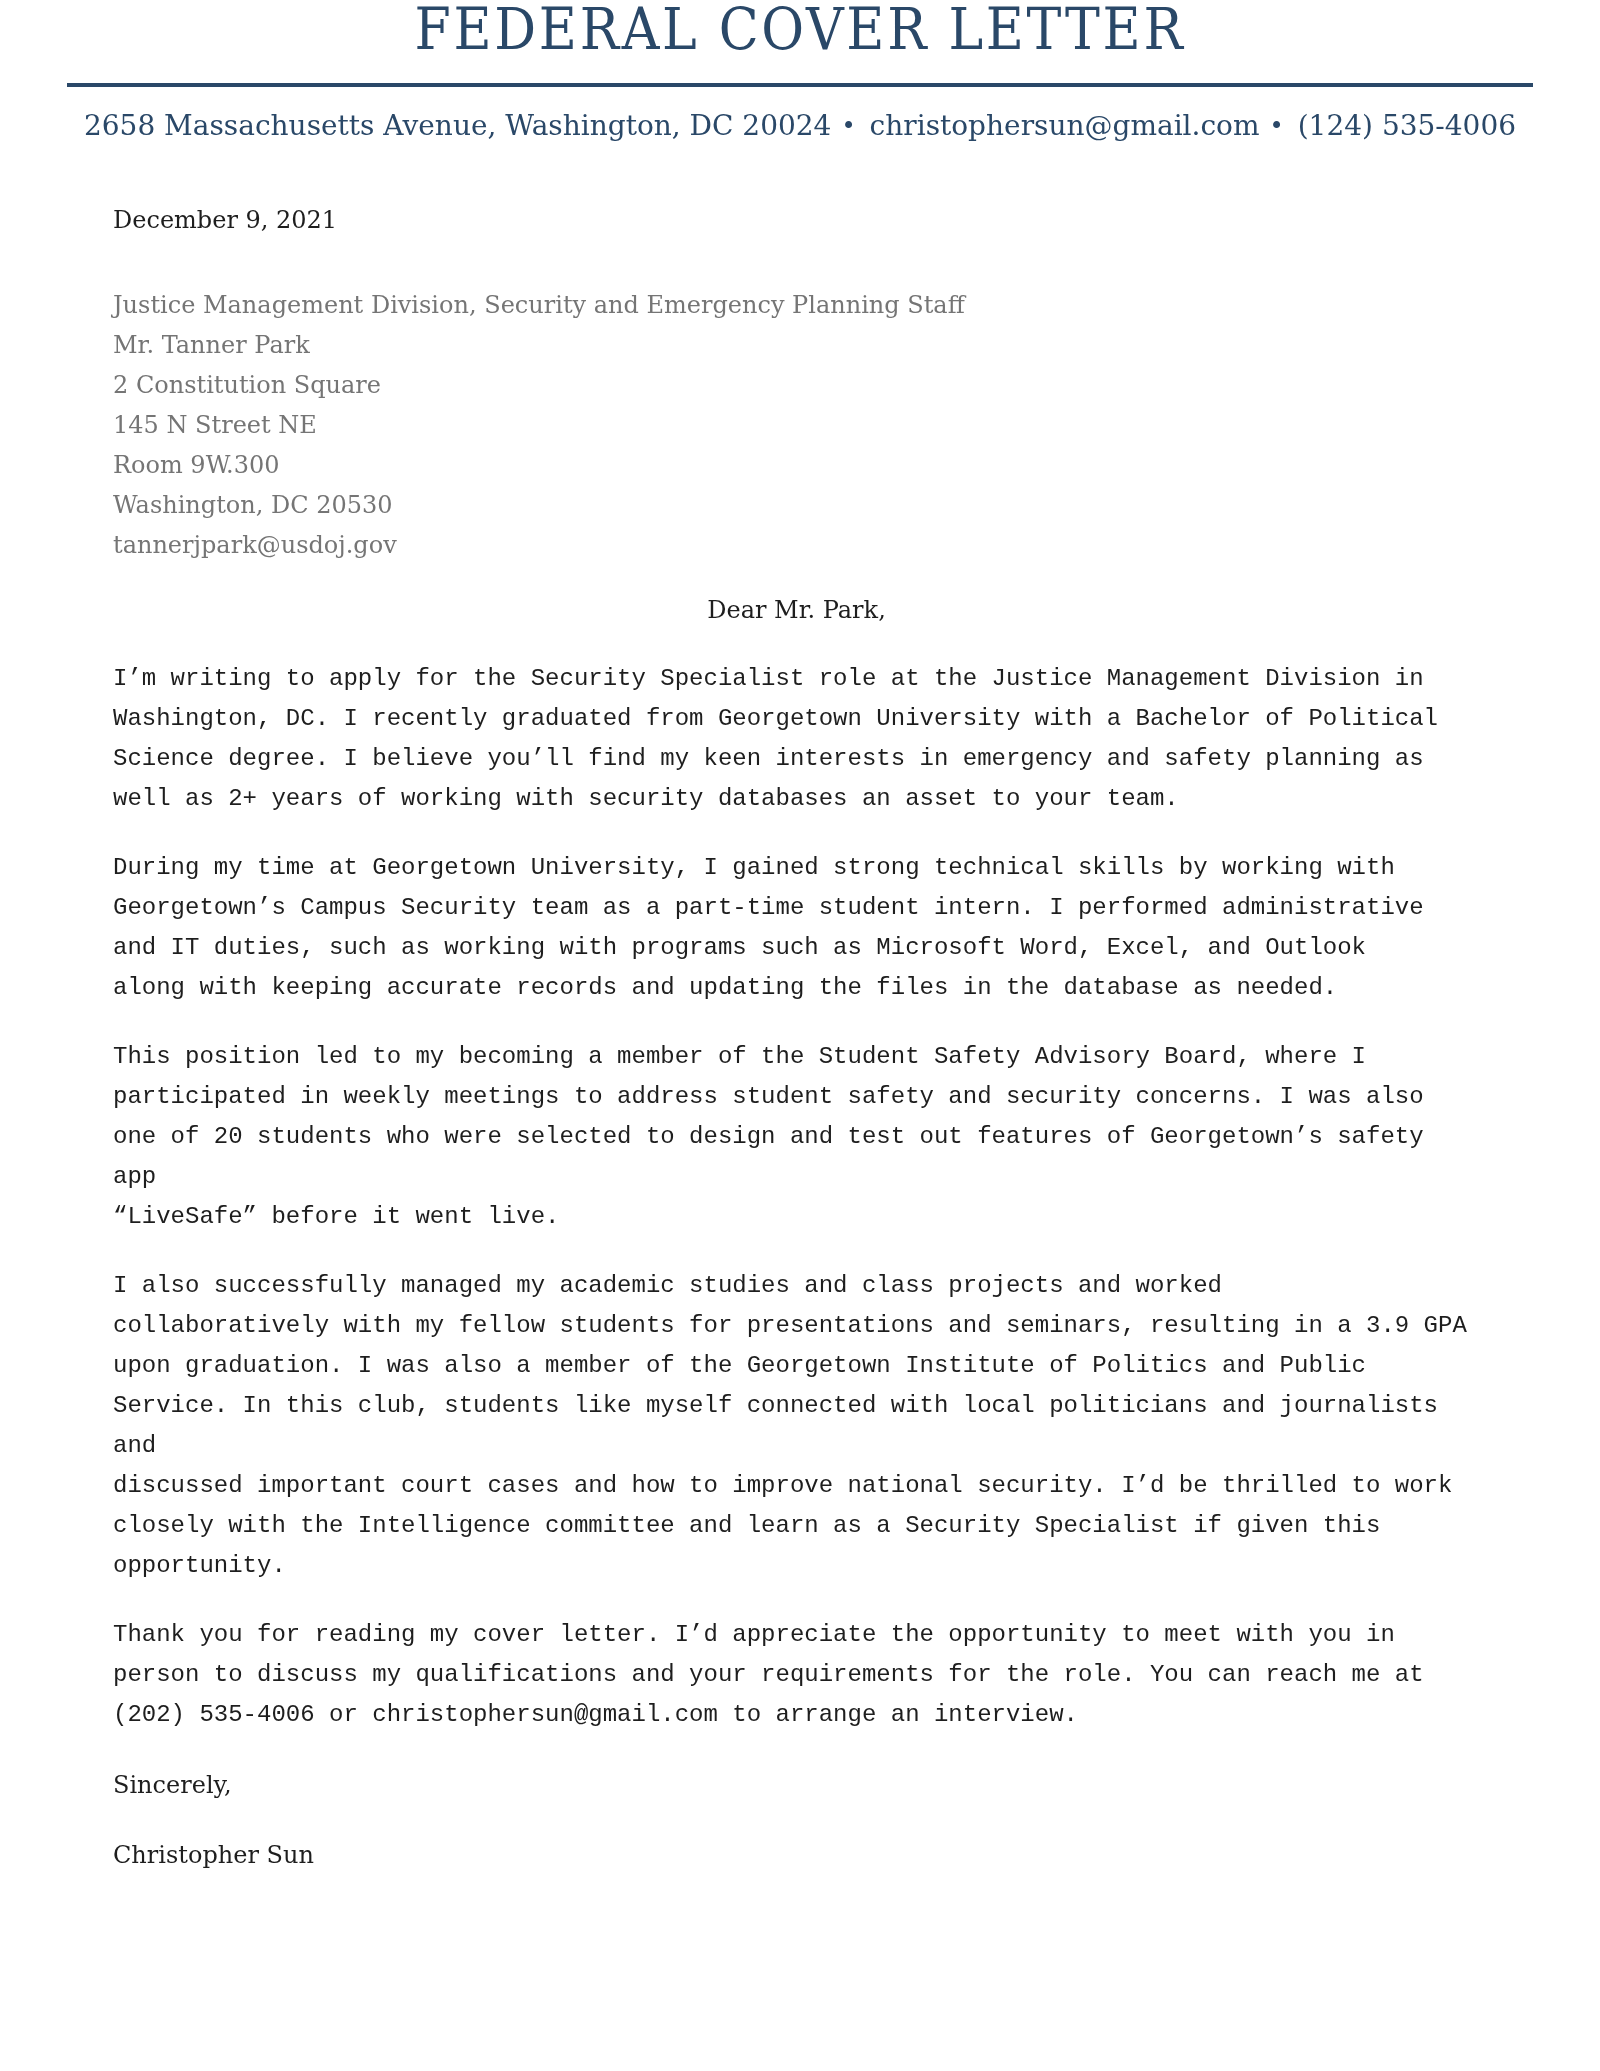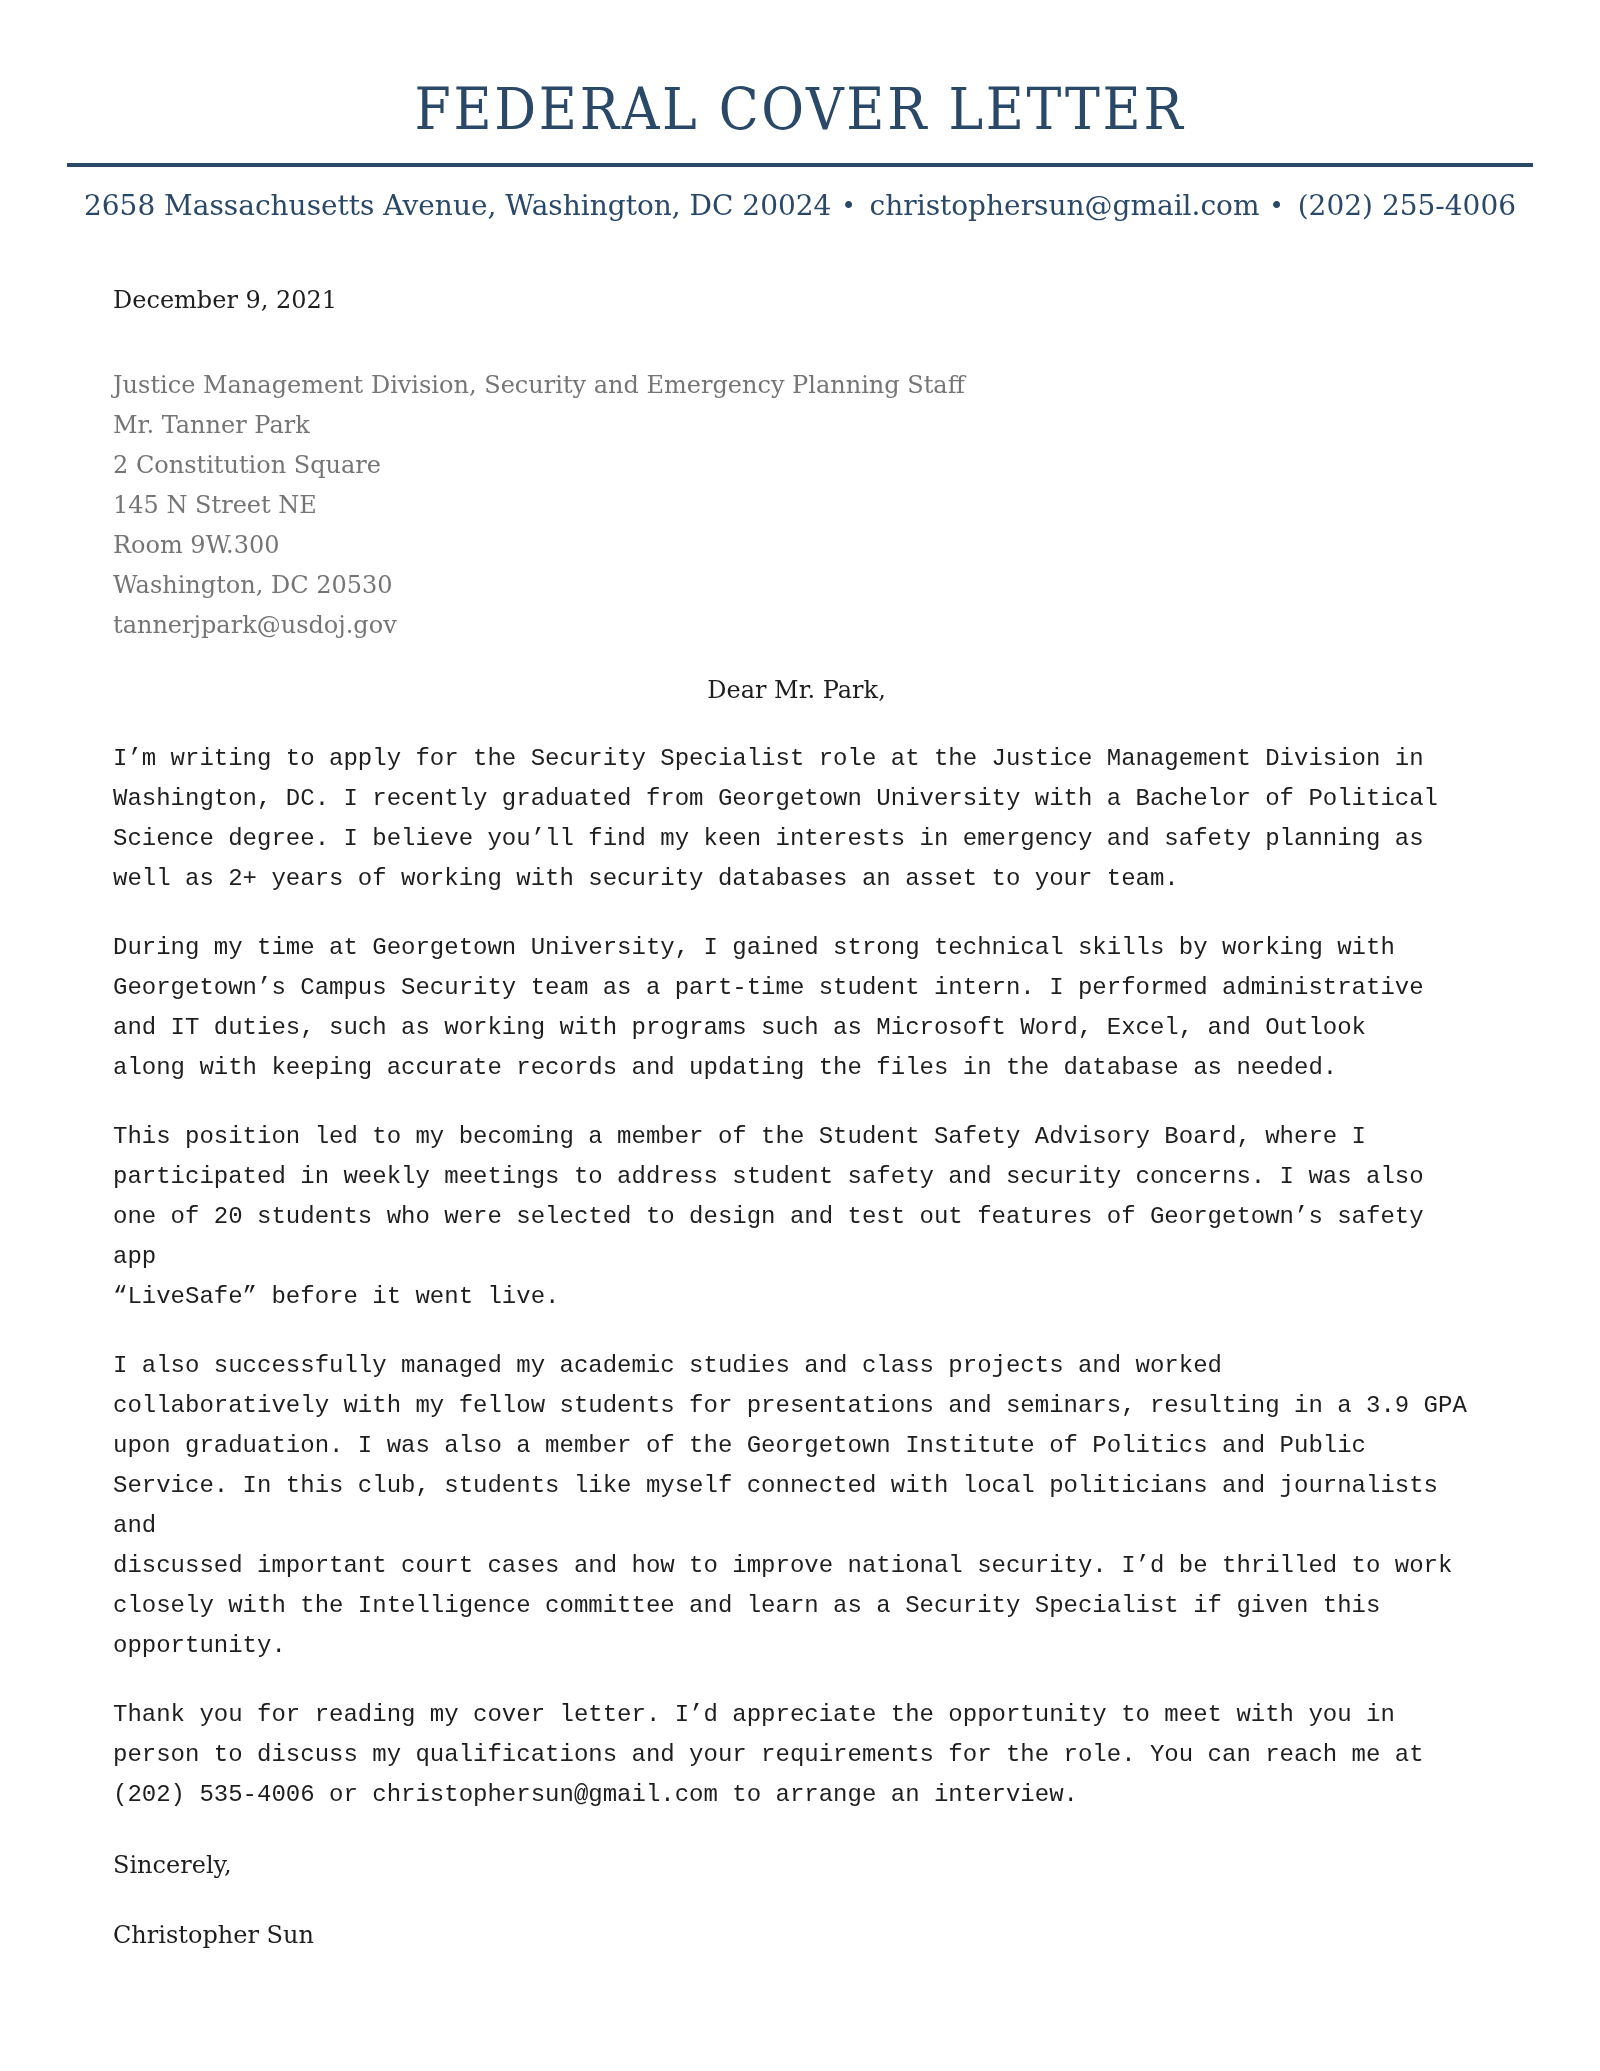--- a/index.html
+++ b/index.html
@@ -10,21 +10,21 @@
   * { margin: 0; padding: 0; box-sizing: border-box; }
   html, body { background: #ffffff; }
   .page {
     width: 1600px;
     height: 2071px;
     margin: 0 auto;
     background: #ffffff;
     font-family: "DejaVu Serif", serif;
     overflow: hidden;
   }
-  .doc-header { padding-top: 80px; text-align: center; }
+  .doc-header { text-align: center; }
   .title {
     font-size: 58px;
     line-height: 58px;
     font-weight: normal;
     color: var(--navy);
     letter-spacing: 3px;
     transform: scaleX(0.9);
     transform-origin: 50% 50%;
     white-space: nowrap;
   }
@@ -61,21 +61,21 @@
 </style>
 </head>
 <body>
 
 <div class="page">
 
   <header class="doc-header">
     <h1 class="title">FEDERAL COVER LETTER</h1>
     <hr class="rule">
     <div class="contact">
-      <span>2658 Massachusetts Avenue, Washington, DC 20024</span><span class="sep">•</span><span>christophersun@gmail.com</span><span class="sep">•</span><span>(202) 255-4006</span>
+      <span>2658 Massachusetts Avenue, Washington, DC 20024</span><span class="sep">•</span><span>christophersun@gmail.com</span><span class="sep">•</span><span>(124) 535-4006</span>
     </div>
   </header>
 
   <main class="letter">
     <div class="date">December 9, 2021</div>
 
     <div class="recipient">
       <div>Justice Management Division, Security and Emergency Planning Staff</div>
       <div>Mr. Tanner Park</div>
       <div>2 Constitution Square</div>

